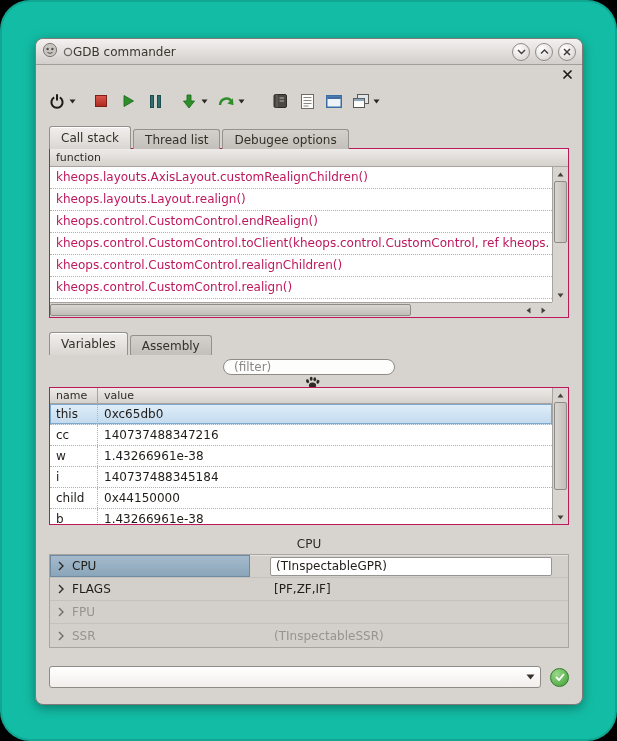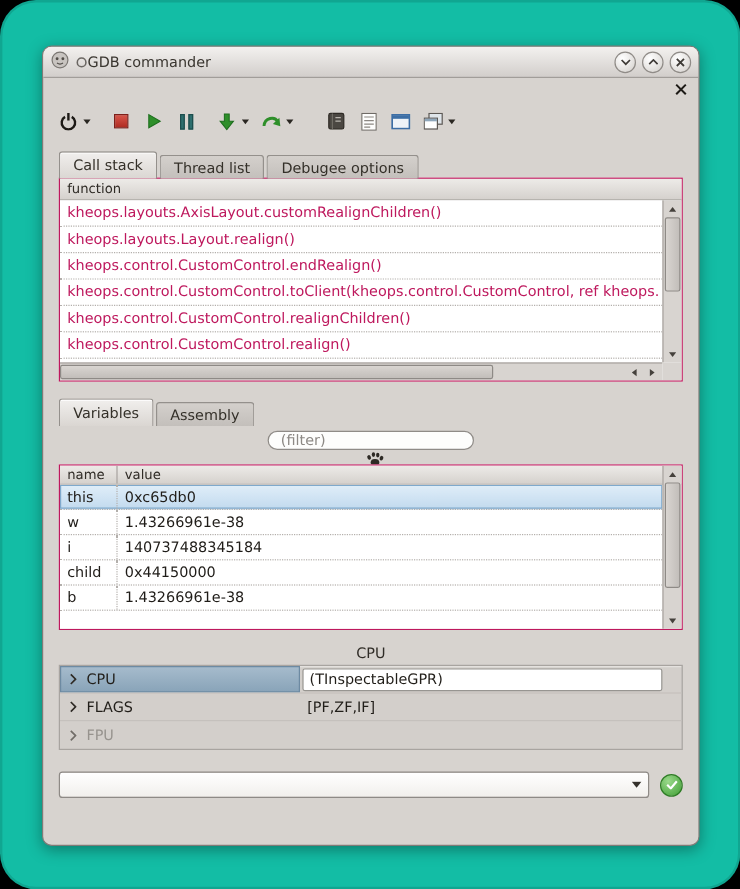--- a/index.html
+++ b/index.html
@@ -103,21 +103,21 @@
   .cpu-box { margin: 2px 13px 0; border: 1px solid #a8a4a0; background: #d3cfcb;
     box-shadow: inset 0 1px 0 #e4e1de; }
   .cpu-row { height: 23px; display: flex; align-items: center; border-bottom: 1px solid #c5c1bd; }
   .cpu-row:last-child { border-bottom: none; }
   .cpu-namecell { width: 200px; height: 100%; display: flex; align-items: center; }
   .cpu-namecell.selected { background: linear-gradient(#a7bccd, #88a3b8);
     box-shadow: inset 0 0 0 1px #6d8aa2; }
   .cpu-expander { width: 22px; display: flex; align-items: center; justify-content: center; }
   .cpu-name { font-size: 12px; color: #211e19; }
   .cpu-valuecell { flex: 1; display: flex; align-items: center; font-size: 12px;
-    color: #211e19; padding-left: 6px; text-align: right; }
+    color: #211e19; padding-left: 24px; text-align: right; }
   .cpu-edit { flex: 1; height: 19px; margin-right: 16px; margin-left: -4px; background: #fff;
     border: 1px solid #979591; border-radius: 2px; display: flex; align-items: center;
     padding: 0 5px; font-size: 12px; color: #211e19; }
   .cpu-row.disabled .cpu-name, .cpu-row.disabled .cpu-valuecell { color: #97938e; }
 
   
   .command-row { display: flex; align-items: center; margin: 18px 13px 0; }
   .combo { flex: 1; height: 22px; border: 1px solid #8e8a86; border-radius: 3px;
     background: linear-gradient(#ffffff, #f1efec); position: relative; display: flex; align-items: center; }
   .combo input { flex: 1; border: none; background: transparent; outline: none; height: 18px;
@@ -350,20 +350,24 @@
       <div class="table-header">
         <div class="th th-name">name</div>
         <div class="th">value</div>
       </div>
       <div class="vr-body" style="top:16px;">
         <div class="vr-row selected">
           <div class="vr-name">this</div>
           <div class="vr-value">0xc65db0</div>
         </div>
         <div class="vr-row">
+          <div class="vr-name">cc</div>
+          <div class="vr-value">140737488347216</div>
+        </div>
+        <div class="vr-row">
           <div class="vr-name">w</div>
           <div class="vr-value">1.43266961e-38</div>
         </div>
         <div class="vr-row">
           <div class="vr-name">i</div>
           <div class="vr-value">140737488345184</div>
         </div>
         <div class="vr-row">
           <div class="vr-name">child</div>
           <div class="vr-value">0x44150000</div>
@@ -417,20 +421,31 @@
       <div class="cpu-row disabled">
         <div class="cpu-namecell">
           <span class="cpu-expander">
             <svg width="6" height="10" viewBox="0 0 6 10">
                 <polyline points="1,1 5,5 1,9" fill="none" stroke="#716d68" stroke-width="1.4"></polyline>
               </svg>
           </span>
           <span class="cpu-name">FPU</span>
         </div>
       </div>
+      <div class="cpu-row disabled">
+        <div class="cpu-namecell">
+          <span class="cpu-expander">
+            <svg width="6" height="10" viewBox="0 0 6 10">
+                <polyline points="1,1 5,5 1,9" fill="none" stroke="#716d68" stroke-width="1.4"></polyline>
+              </svg>
+          </span>
+          <span class="cpu-name">SSR</span>
+        </div>
+        <div class="cpu-valuecell">(TInspectableSSR)</div>
+      </div>
     </div>
 
     <div class="command-row">
       <div class="combo">
         <input type="text" value="" style="">
         <span class="combo-arrow">
           <svg width="9" height="6" viewBox="0 0 9 6">
               <path d="M0.5 0.5 L8.5 0.5 L4.5 5.5 Z" fill="#35312c"></path>
             </svg>
         </span>

